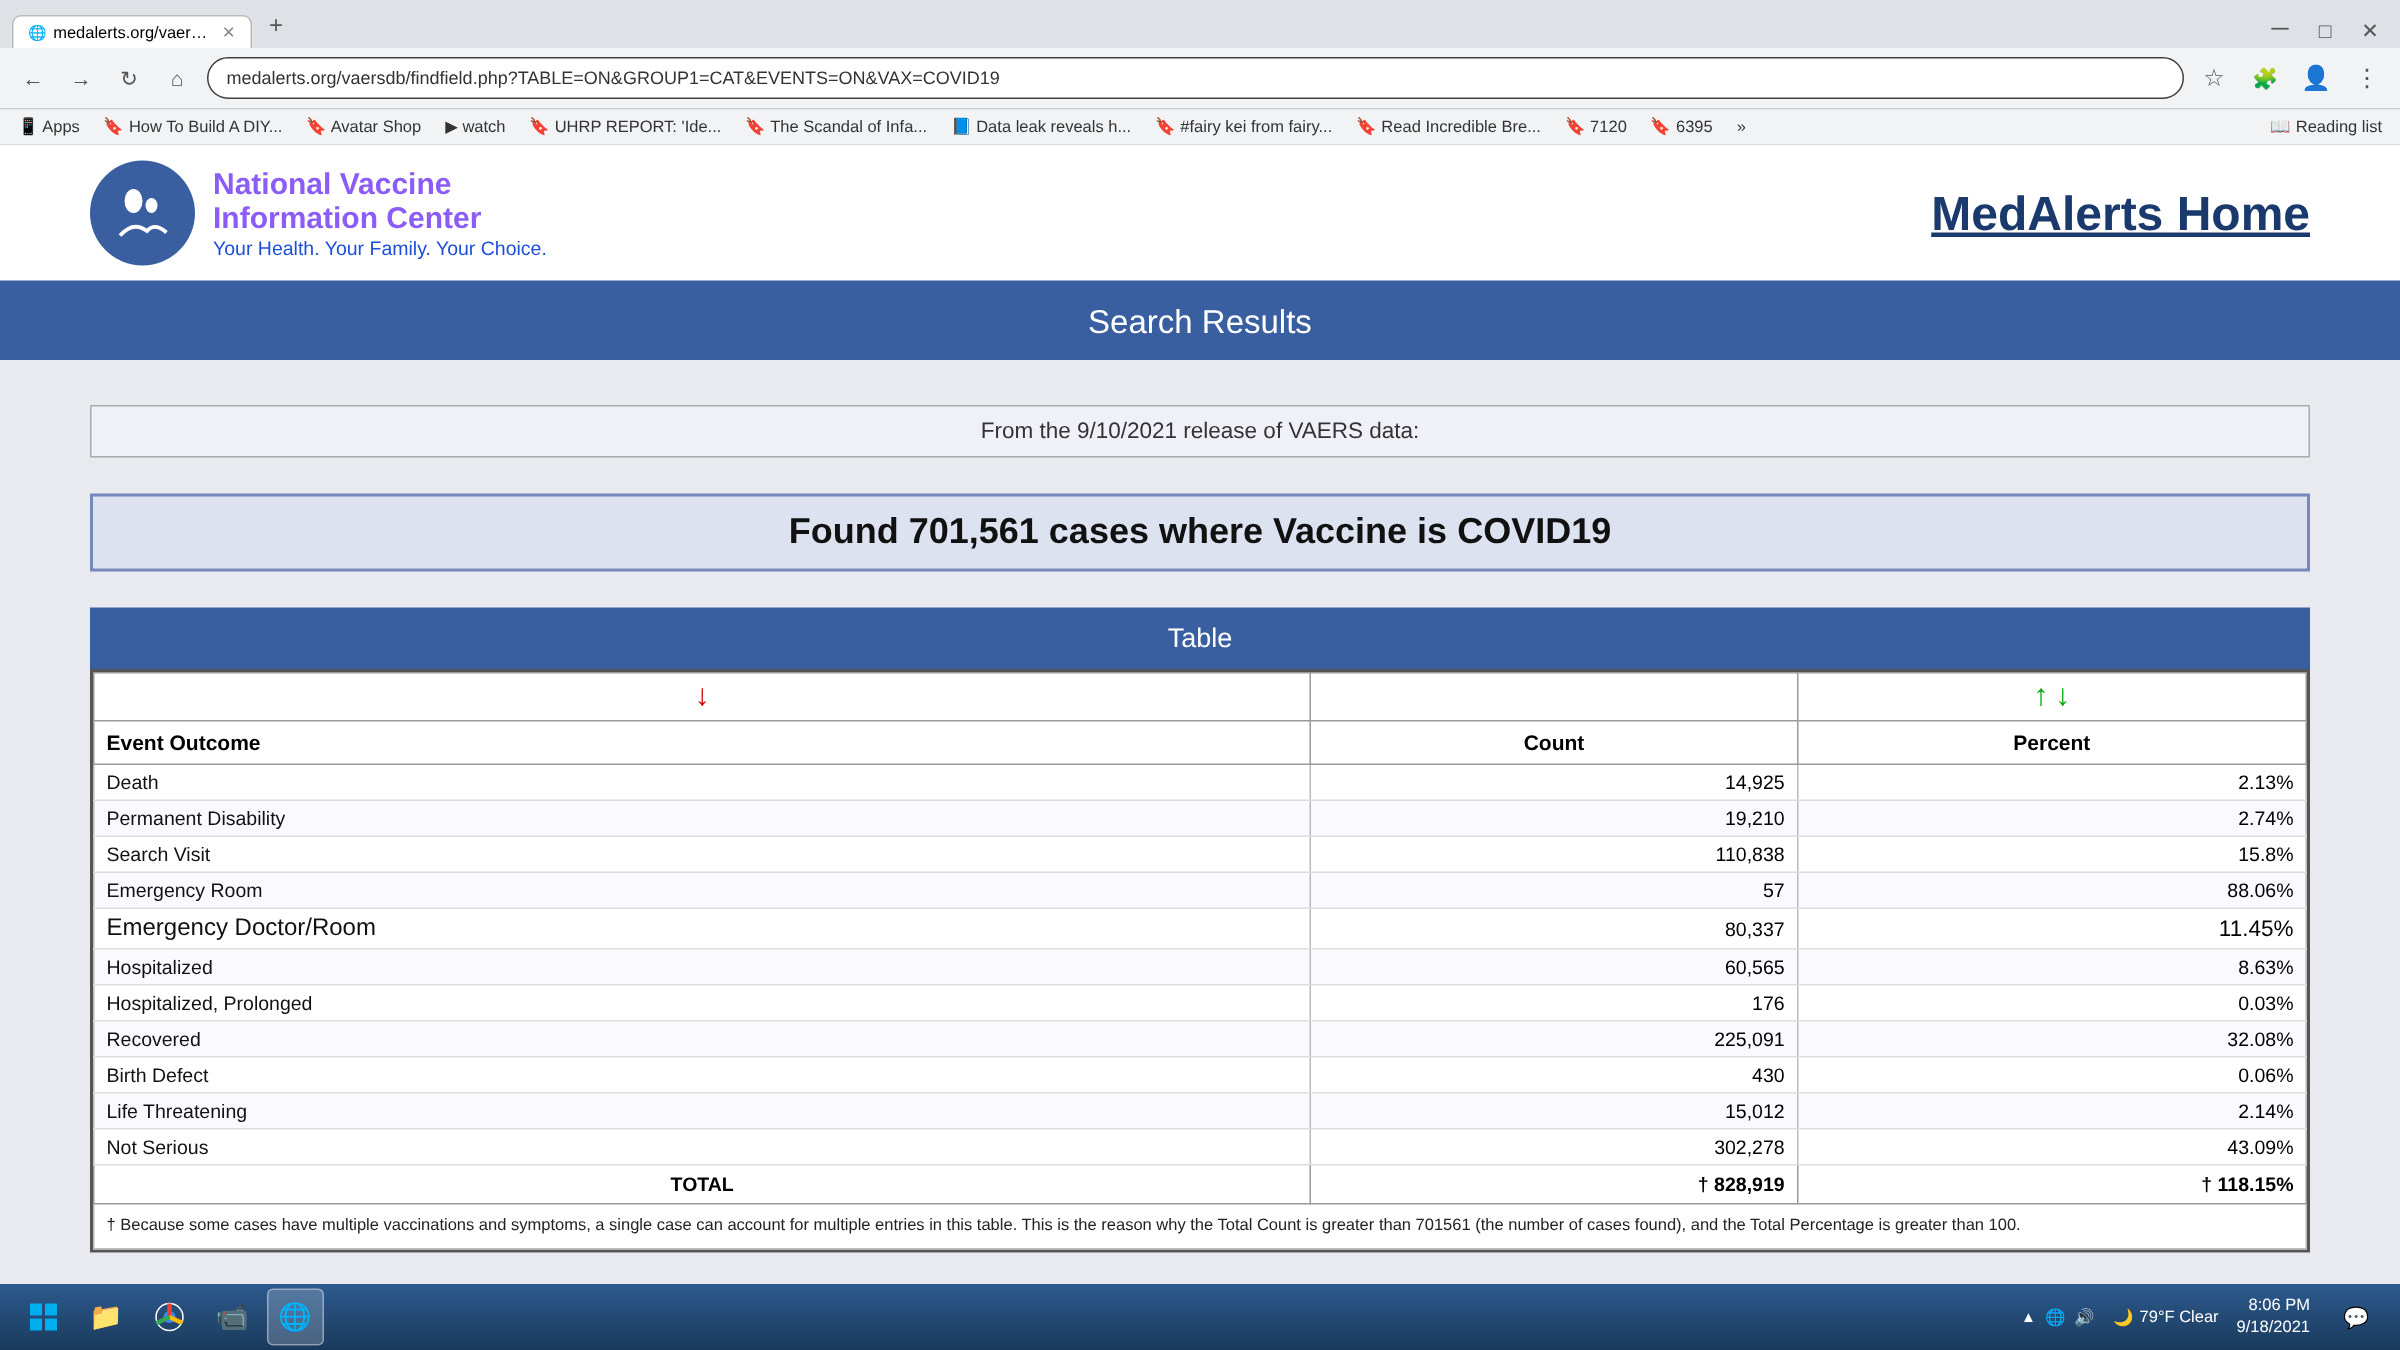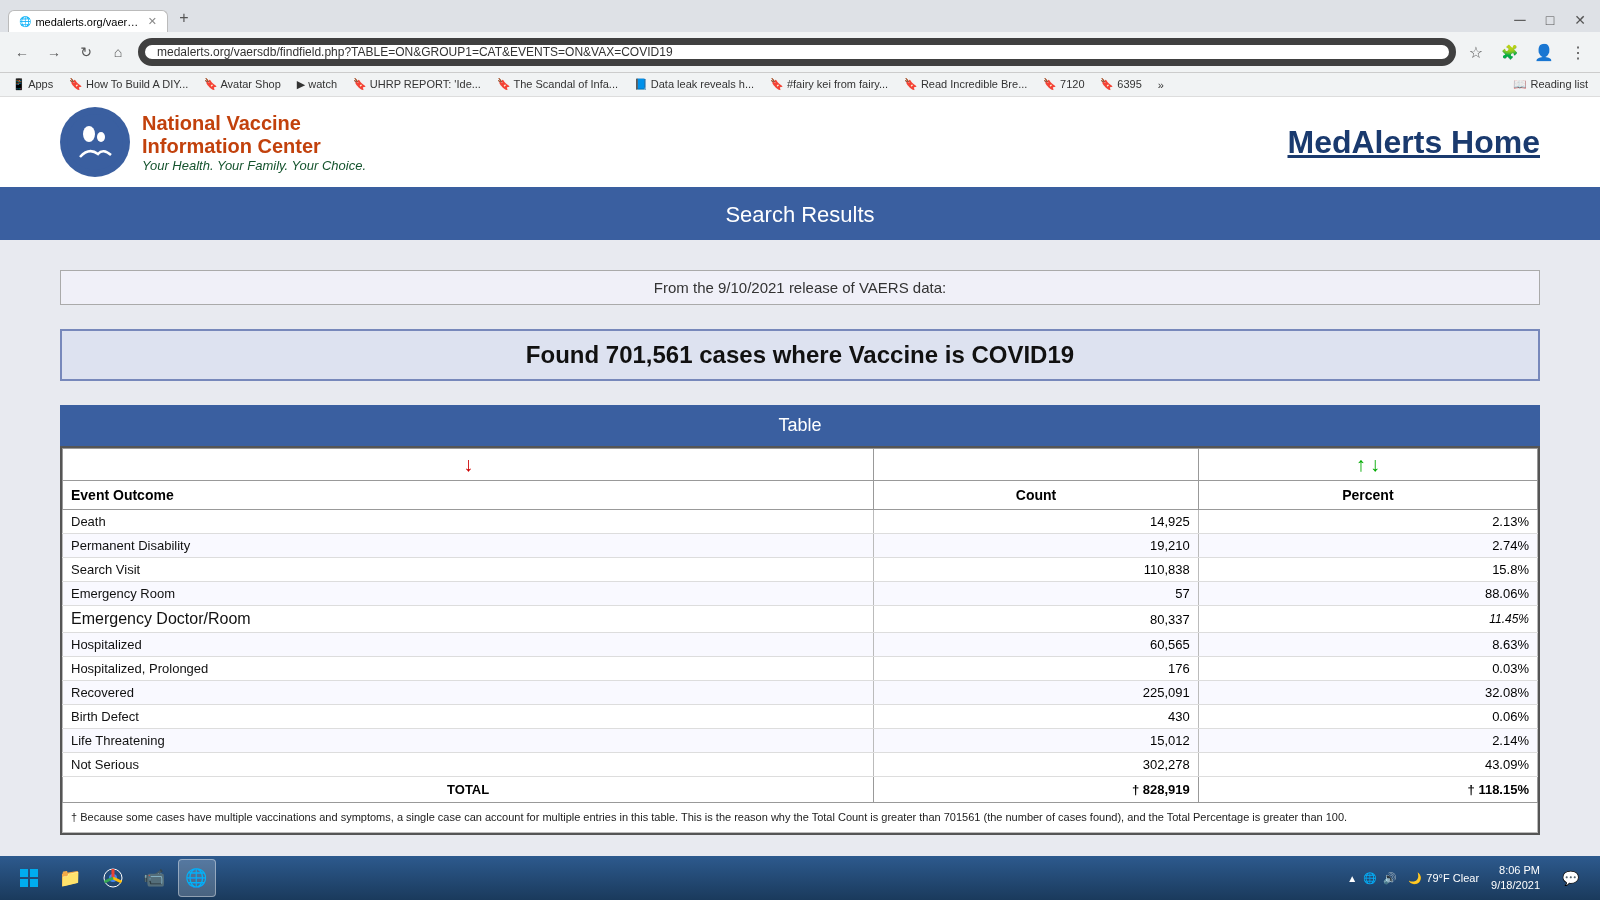--- a/index.html
+++ b/index.html
@@ -58,21 +58,21 @@
       border-radius: 50%;
       cursor: pointer;
       font-size: 14px;
       color: #555;
       background: none;
       border: none;
     }
     .address-bar {
       flex: 1;
       height: 28px;
-      border: 7px solid #404040;
+      border: 1px solid #404040;
       border-radius: 14px;
       padding: 0 12px;
       font-size: 12px;
       background: #fff;
       color: #333;
     }
     .bookmarks-bar {
       display: flex;
       align-items: center;
       padding: 3px 8px;
@@ -116,27 +116,26 @@
     }
     .logo-circle {
       width: 70px; height: 70px;
       border-radius: 50%;
       background: #3a5fa0;
       display: flex; align-items: center; justify-content: center;
       overflow: hidden;
     }
     .logo-text-area h2 {
       font-size: 20px;
-      color: #c2410c;
+      color: #8b5cf6;
       font-weight: bold;
     }
     .logo-text-area p {
       font-size: 13px;
-      color: #14532d;
-      font-style: italic;
+      color: #1d4ed8;
     }
     .site-title-link {
       font-size: 32px;
       font-weight: bold;
       color: #1a3a6e;
       text-decoration: underline;
       cursor: pointer;
     }
 
     
@@ -453,21 +452,21 @@
               <td style="text-align: right; border-right: 1px solid rgb(187, 187, 187); border-bottom: 1px solid rgb(221, 221, 221); padding: 4px 8px; font-size: 13px;">15.8%</td>
             </tr>
             <tr style="background: rgb(249, 249, 255);">
               <td style="border-left: 1px solid rgb(187, 187, 187); border-right: 1px solid rgb(187, 187, 187); border-bottom: 1px solid rgb(221, 221, 221); padding: 4px 8px; font-size: 13px;">Emergency Room</td>
               <td style="text-align: right; border-right: 1px solid rgb(187, 187, 187); border-bottom: 1px solid rgb(221, 221, 221); padding: 4px 8px; font-size: 13px;">57</td>
               <td style="text-align: right; border-right: 1px solid rgb(187, 187, 187); border-bottom: 1px solid rgb(221, 221, 221); padding: 4px 8px; font-size: 13px;">88.06%</td>
             </tr>
             <tr style="background: rgb(255, 255, 255);">
               <td style="border-left: 1px solid rgb(187, 187, 187); border-right: 1px solid rgb(187, 187, 187); border-bottom: 1px solid rgb(221, 221, 221); padding: 4px 8px; font-size: 16px;">Emergency Doctor/Room</td>
               <td style="text-align: right; border-right: 1px solid rgb(187, 187, 187); border-bottom: 1px solid rgb(221, 221, 221); padding: 4px 8px; font-size: 13px;">80,337</td>
-              <td style="text-align: right; border-right: 1px solid rgb(187, 187, 187); border-bottom: 1px solid rgb(221, 221, 221); padding: 4px 8px; font-size: 12px; font-style: italic;">11.45%</td>
+              <td style="text-align: right; border-right: 1px solid rgb(187, 187, 187); border-bottom: 1px solid rgb(221, 221, 221); padding: 4px 8px; font-size: 15px;">11.45%</td>
             </tr>
             <tr style="background: rgb(249, 249, 255);">
               <td style="border-left: 1px solid rgb(187, 187, 187); border-right: 1px solid rgb(187, 187, 187); border-bottom: 1px solid rgb(221, 221, 221); padding: 4px 8px; font-size: 13px;">Hospitalized</td>
               <td style="text-align: right; border-right: 1px solid rgb(187, 187, 187); border-bottom: 1px solid rgb(221, 221, 221); padding: 4px 8px; font-size: 13px;">60,565</td>
               <td style="text-align: right; border-right: 1px solid rgb(187, 187, 187); border-bottom: 1px solid rgb(221, 221, 221); padding: 4px 8px; font-size: 13px;">8.63%</td>
             </tr>
             <tr style="background: rgb(255, 255, 255);">
               <td style="border-left: 1px solid rgb(187, 187, 187); border-right: 1px solid rgb(187, 187, 187); border-bottom: 1px solid rgb(221, 221, 221); padding: 4px 8px; font-size: 13px;">Hospitalized, Prolonged</td>
               <td style="text-align: right; border-right: 1px solid rgb(187, 187, 187); border-bottom: 1px solid rgb(221, 221, 221); padding: 4px 8px; font-size: 13px;">176</td>
               <td style="text-align: right; border-right: 1px solid rgb(187, 187, 187); border-bottom: 1px solid rgb(221, 221, 221); padding: 4px 8px; font-size: 13px;">0.03%</td>

